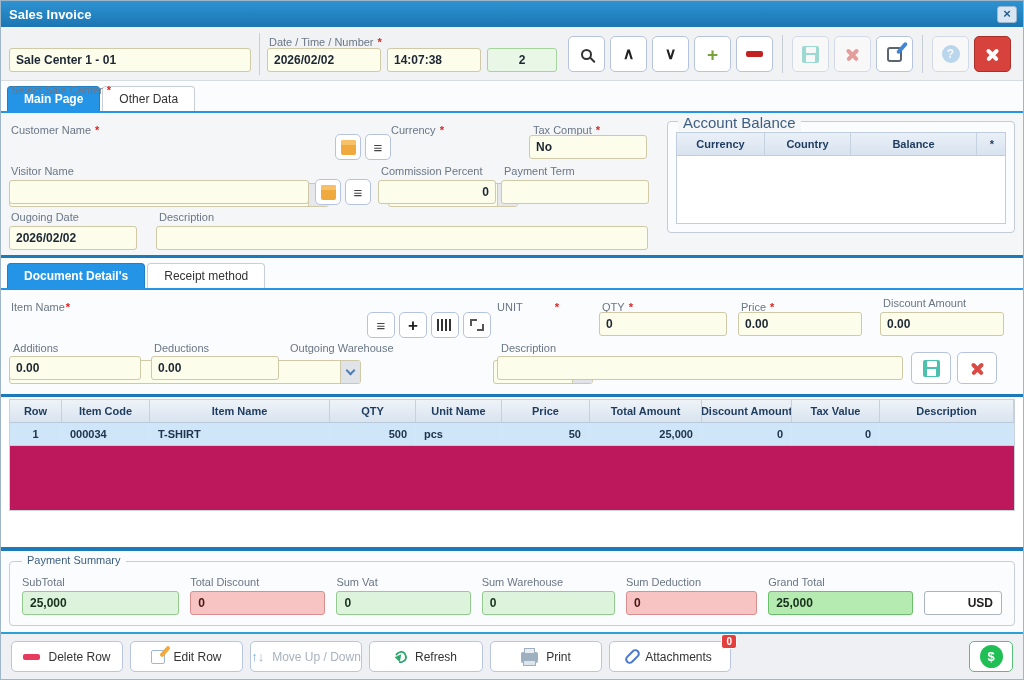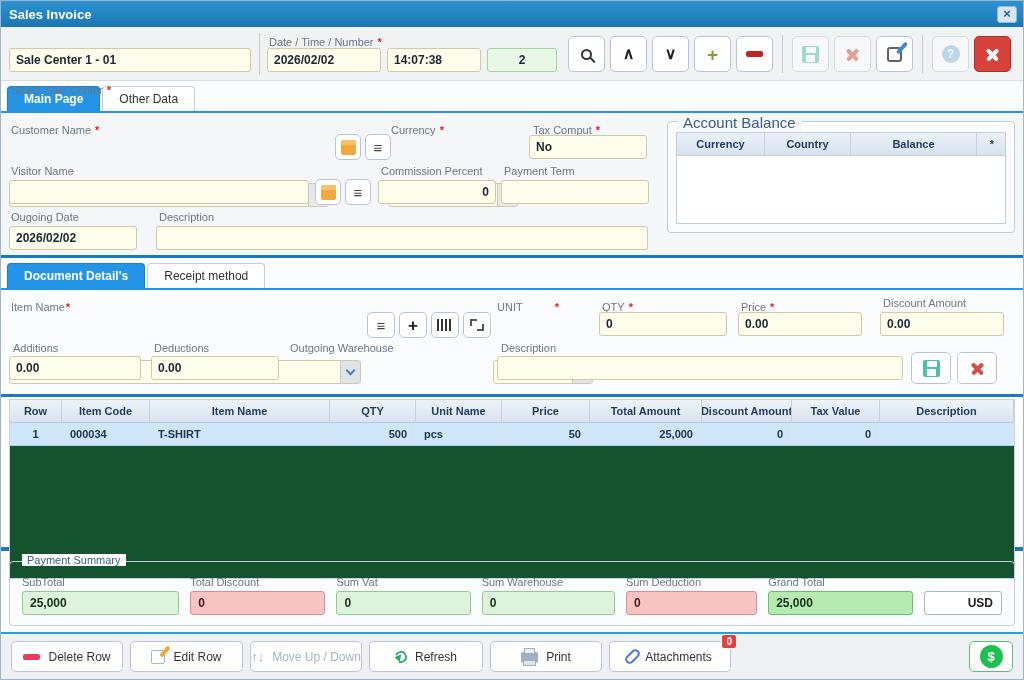--- a/index.html
+++ b/index.html
@@ -75,21 +75,21 @@
   .minibtn { width:28px; height:26px; background:#fff; border:1px solid #b5c3dd; border-radius:5px; display:flex; align-items:center; justify-content:center; cursor:default; }
   .icon-barcode { width:16px; height:12px; background:repeating-linear-gradient(90deg,#333 0 2px,transparent 2px 4px); }
   .icon-scan { width:14px; height:12px; position:relative; }
   .icon-scan::before,.icon-scan::after { content:""; position:absolute; width:5px; height:5px; border:2px solid #555; }
   .icon-scan::before { left:0; top:0; border-right:none; border-bottom:none; }
   .icon-scan::after { right:0; bottom:0; border-left:none; border-top:none; }
   .bigbtn { width:40px; height:32px; background:#fff; border:1px solid #b5c3dd; border-radius:5px; display:flex; align-items:center; justify-content:center; cursor:default; }
 
   
   .gridpanel { height:150px; background:#fff; position:relative; flex:0 0 auto; padding:2px 8px 0 8px; }
-  .gridbox { border:1px solid #c8d2dc; height:180px; display:flex; flex-direction:column; background:#14532d; }
+  .gridbox { border:1px solid #c8d2dc; height:112px; display:flex; flex-direction:column; background:#be185d; }
   .ghead { display:flex; background:linear-gradient(#eef3f8,#d9e4ef); border-bottom:1px solid #b9c8da; height:23px; flex:0 0 auto; }
   .gc { font-size:11px; display:flex; align-items:center; padding:0 8px; border-right:1px solid #c3d1e0; overflow:hidden; white-space:nowrap; }
   .gh { font-weight:bold; color:#1d3a5f; justify-content:center; padding:0 2px; }
   .grow { display:flex; height:23px; flex:0 0 auto; }
   .grow.sel { background:#cfe6f8; border-bottom:1px solid #b3d4ee; }
   .grow .gc { font-weight:bold; color:#20354d; border-right:1px solid #d9e6f2; }
   .gc.al { justify-content:flex-start; } .gc.ar { justify-content:flex-end; } .gc.ac { justify-content:center; }
   .gbody { flex:1; }
 
   .divblue4 { height:4px; background:#1b7ab8; flex:0 0 auto; }

